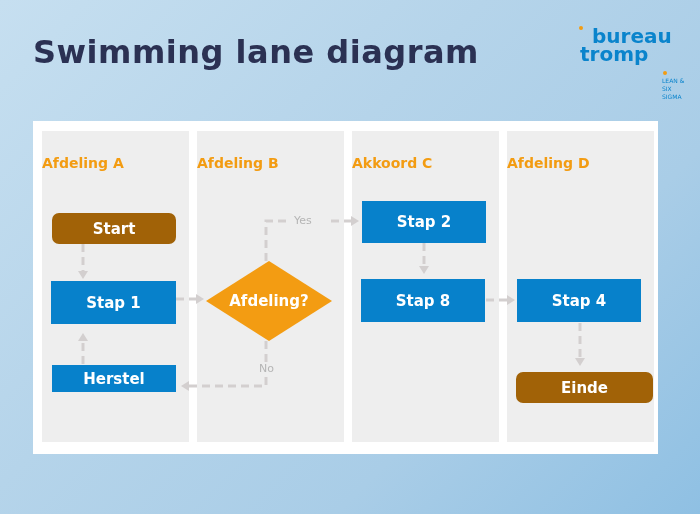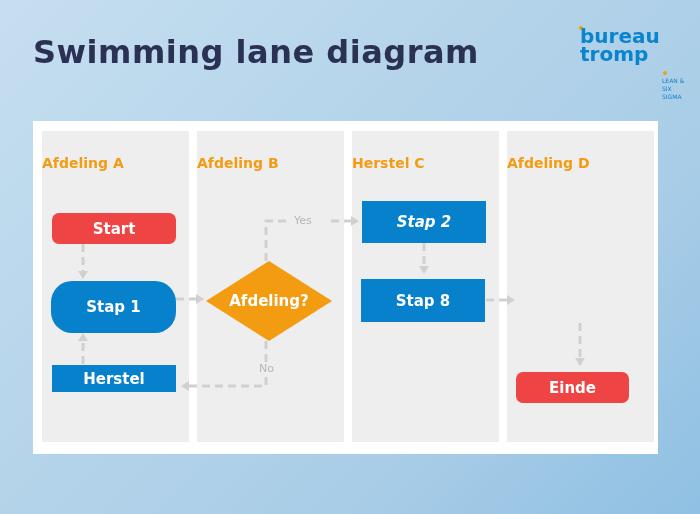--- a/index.html
+++ b/index.html
@@ -9,42 +9,42 @@
     font-family: "DejaVu Sans", sans-serif;
   }
   .title {
     position: absolute; left: 33px; top: 33px;
     font-size: 32px; font-weight: bold; color: #2b3153; letter-spacing: 0.5px;
   }
   .logo { position: absolute; left: 578px; top: 22px; width: 110px; height: 75px; }
   .logo .w1, .logo .w2 {
     position: absolute; left: 2px; font-size: 20px; font-weight: bold; color: #0a84cc; line-height: 20px;
   }
-  .logo .w1 { top: 4px; }
+  .logo .w1 { top: 4px; margin-left: 12px; }
   .logo .w2 { top: 22px; }
   .logo .dot1 { position:absolute; left: 1px; top: 4px; width:4px; height:4px; border-radius:50%; background:#f39c12; }
   .logo .dot2 { position:absolute; left: 85px; top: 49px; width:4px; height:4px; border-radius:50%; background:#f39c12; }
   .logo .tag {
     position: absolute; left: 84px; top: 55px; font-size: 6px; line-height: 8px; color: #0a84cc;
   }
   .panel {
     position: absolute; left: 33px; top: 121px; width: 625px; height: 333px; background: #ffffff;
   }
   .lane {
     position: absolute; top: 10px; height: 311px; width: 147px; background: #eeeeee;
   }
   .lane .hdr {
     position: absolute; top: 24px; left: 0; right: 0; text-align: left;
     font-size: 14px; font-weight: bold; color: #f39c12;
   }
   .box {
     position: absolute; display: flex; align-items: center; justify-content: center;
     color: #fff; font-size: 15px; font-weight: bold; background: #0781cb;
   }
-  .term { background: #ef4444; border-radius: 7px; }
+  .term { background: #a16207; border-radius: 7px; }
   .diamond { position: absolute; }
   .diamond svg { position: absolute; left: 0; top: 0; }
   .diamond .lbl {
     position: absolute; left: 0; right: 0; top: 0; bottom: 0; display:flex; align-items:center; justify-content:center;
     color:#fff; font-size: 15px; font-weight: bold;
   }
   .conn { position: absolute; left: 0; top: 0; }
   .edge-label { position: absolute; font-size: 11px; color: #b5b5b5; }
 </style>
 </head>
@@ -64,21 +64,21 @@
 </div>
 
 <div class="panel">
   <div class="lane" style="left:9px;">
     <div class="hdr">Afdeling A</div>
   </div>
   <div class="lane" style="left:164px;">
     <div class="hdr">Afdeling B</div>
   </div>
   <div class="lane" style="left:319px;">
-    <div class="hdr">Herstel C</div>
+    <div class="hdr">Akkoord C</div>
   </div>
   <div class="lane" style="left:474px;">
     <div class="hdr">Afdeling D</div>
   </div>
 
   <svg class="conn" width="625" height="333">
     <g stroke="#d3cfcf" stroke-width="3" fill="none" stroke-dasharray="8,5">
 
       <line x1="50" y1="123" x2="50" y2="152"></line>
 
@@ -107,26 +107,27 @@
       <polygon points="386,145 396,145 391,153"></polygon>
       <polygon points="474,174 474,184 482,179"></polygon>
       <polygon points="542,237 552,237 547,245"></polygon>
     </g>
   </svg>
 
   <div class="edge-label" style="left:261px; top:93px;">Yes</div>
   <div class="edge-label" style="left:226px; top:241px;">No</div>
 
   <div class="box term" style="left:19px; top:92px; width:124px; height:31px;">Start</div>
-  <div class="box" style="left:18px; top:160px; width:125px; height:52px;border-radius:21px;">Stap 1</div>
+  <div class="box" style="left:18px; top:160px; width:125px; height:43px;">Stap 1</div>
   <div class="box" style="left:19px; top:244px; width:124px; height:27px;">Herstel</div>
 
   <div class="diamond" style="left:173px; top:140px; width:126px; height:80px;">
     <svg width="126" height="80">
       <polygon points="63,0 126,40 63,80 0,40" fill="#f39c12"></polygon>
     </svg>
     <div class="lbl">Afdeling?</div>
   </div>
 
-  <div class="box" style="left:329px; top:80px; width:124px; height:42px;font-style:italic;">Stap 2</div>
+  <div class="box" style="left:329px; top:80px; width:124px; height:42px;">Stap 2</div>
   <div class="box" style="left:328px; top:158px; width:124px; height:43px;">Stap 8</div>
-  <div class="box term" style="left:483px; top:251px; width:113px; height:31px;">Einde</div>
+  <div class="box" style="left:484px; top:158px; width:124px; height:43px;">Stap 4</div>
+  <div class="box term" style="left:483px; top:251px; width:137px; height:31px;">Einde</div>
 </div>
 
 </body></html>

